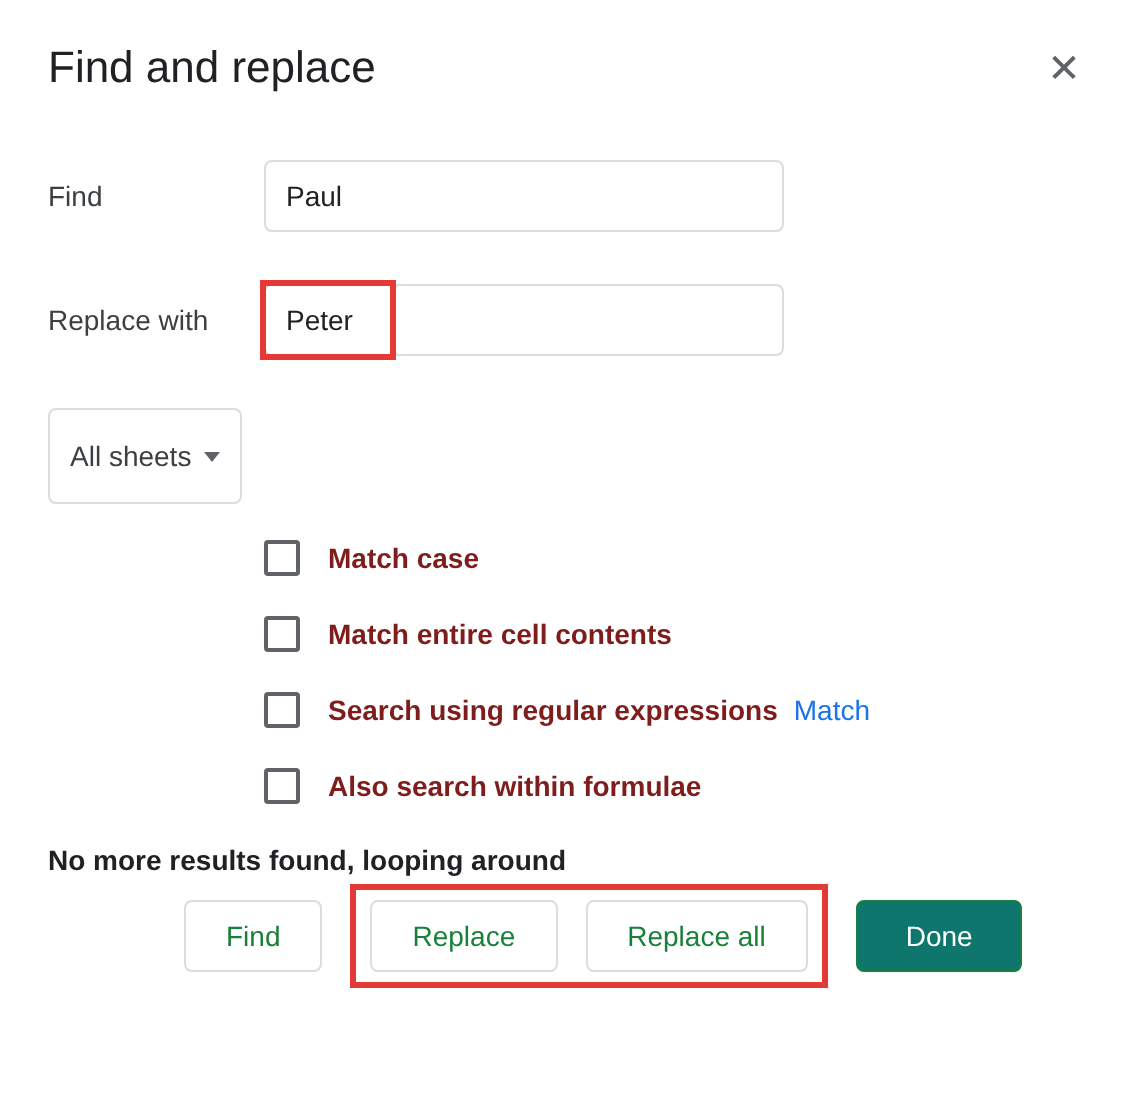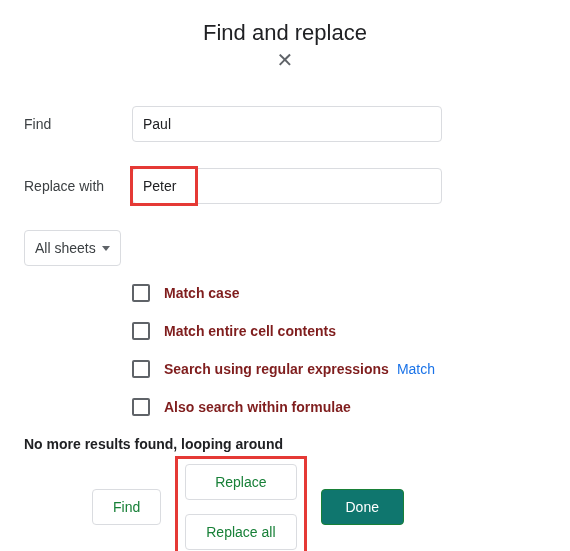--- a/index.html
+++ b/index.html
@@ -10,23 +10,23 @@
     body {
       font-family: Arial, "Helvetica Neue", sans-serif;
       width: 570px;
       height: 551px;
       background: #fff;
       position: relative;
       padding: 20px 24px;
     }
     .header {
       display: flex;
+      justify-content: space-between;
       align-items: center;
       margin-bottom: 32px;
-      flex-direction: column;
     }
     .title {
       font-size: 22px;
       color: #202124;
       font-weight: 400;
     }
     .close-btn {
       font-size: 20px;
       color: #5f6368;
       cursor: pointer;
@@ -45,21 +45,21 @@
     }
     .label-col {
       width: 108px;
       font-size: 14px;
       color: #3c4043;
     }
     .input-col {
       flex: 1;
     }
     .text-input {
-      width: 310px;
+      width: 260px;
       height: 36px;
       border: 1px solid #dadce0;
       border-radius: 4px;
       padding: 0 10px;
       font-size: 14px;
       color: #202124;
       outline: none;
     }
     .input-wrap-highlight {
       position: relative;
@@ -72,21 +72,21 @@
       width: 68px;
       height: 40px;
       border: 3px solid #e53935;
       pointer-events: none;
     }
     .select-wrap {
       display: inline-flex;
       align-items: center;
       border: 1px solid #dadce0;
       border-radius: 4px;
-      height: 36px;
+      height: 48px;
       padding: 0 10px;
       cursor: pointer;
     }
     .select-label {
       font-size: 14px;
       color: #3c4043;
       margin-right: 6px;
     }
     .caret {
       width: 0;
@@ -158,21 +158,20 @@
       border: 1px solid #188038;
       color: #fff;
       padding: 0 24px;
     }
     .red-group {
       position: relative;
       display: flex;
       gap: 14px;
       padding: 8px 10px;
       margin: -8px 0;
-      flex-direction: column;
     }
     .red-group-border {
       position: absolute;
       left: 0;
       top: 0;
       right: 0;
       bottom: 0;
       border: 3px solid #e53935;
       pointer-events: none;
     }

